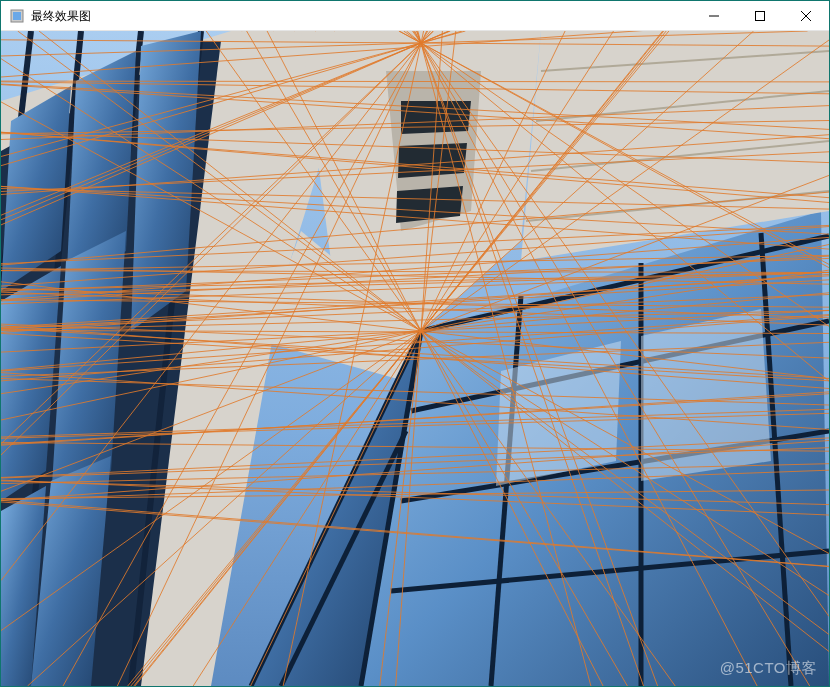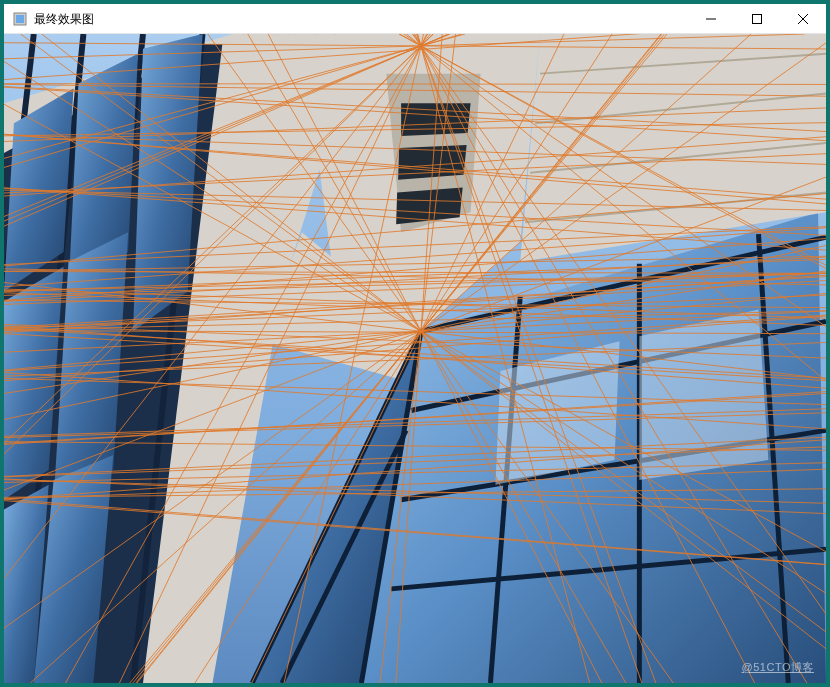--- a/index.html
+++ b/index.html
@@ -7,21 +7,21 @@
       width: 830px;
       height: 687px;
       font-family: "Microsoft YaHei", "Segoe UI", sans-serif;
       background: #f0f0f0;
       overflow: hidden;
     }
     .window {
       width: 830px;
       height: 687px;
       background: #fff;
-      border: 4px solid #0f766e;
+      border: 1px solid #0f766e;
       display: flex;
       flex-direction: column;
     }
     .titlebar {
       height: 30px;
       background: #ffffff;
       display: flex;
       align-items: center;
       border-bottom: 1px solid #e5e5e5;
       user-select: none;
@@ -64,25 +64,24 @@
       position: absolute;
       inset: 0;
       width: 100%;
       height: 100%;
       display: block;
     }
     .watermark {
       position: absolute;
       right: 12px;
       bottom: 8px;
-      font-size: 11px;
+      font-size: 15px;
       color: rgba(255,255,255,0.55);
       letter-spacing: 0.5px;
       pointer-events: none;
-      text-decoration: underline;
     }
     .building .frame { fill: #1b2f4a; }
     .building .concrete { fill: #d7d3cc; }
     .building .concrete2 { fill: #b9b4aa; }
     .hough line { stroke: #e07a2c; stroke-width: 1; stroke-opacity: 0.85; }
   </style>
 </head>
 <body>
 
 <div class="window">

